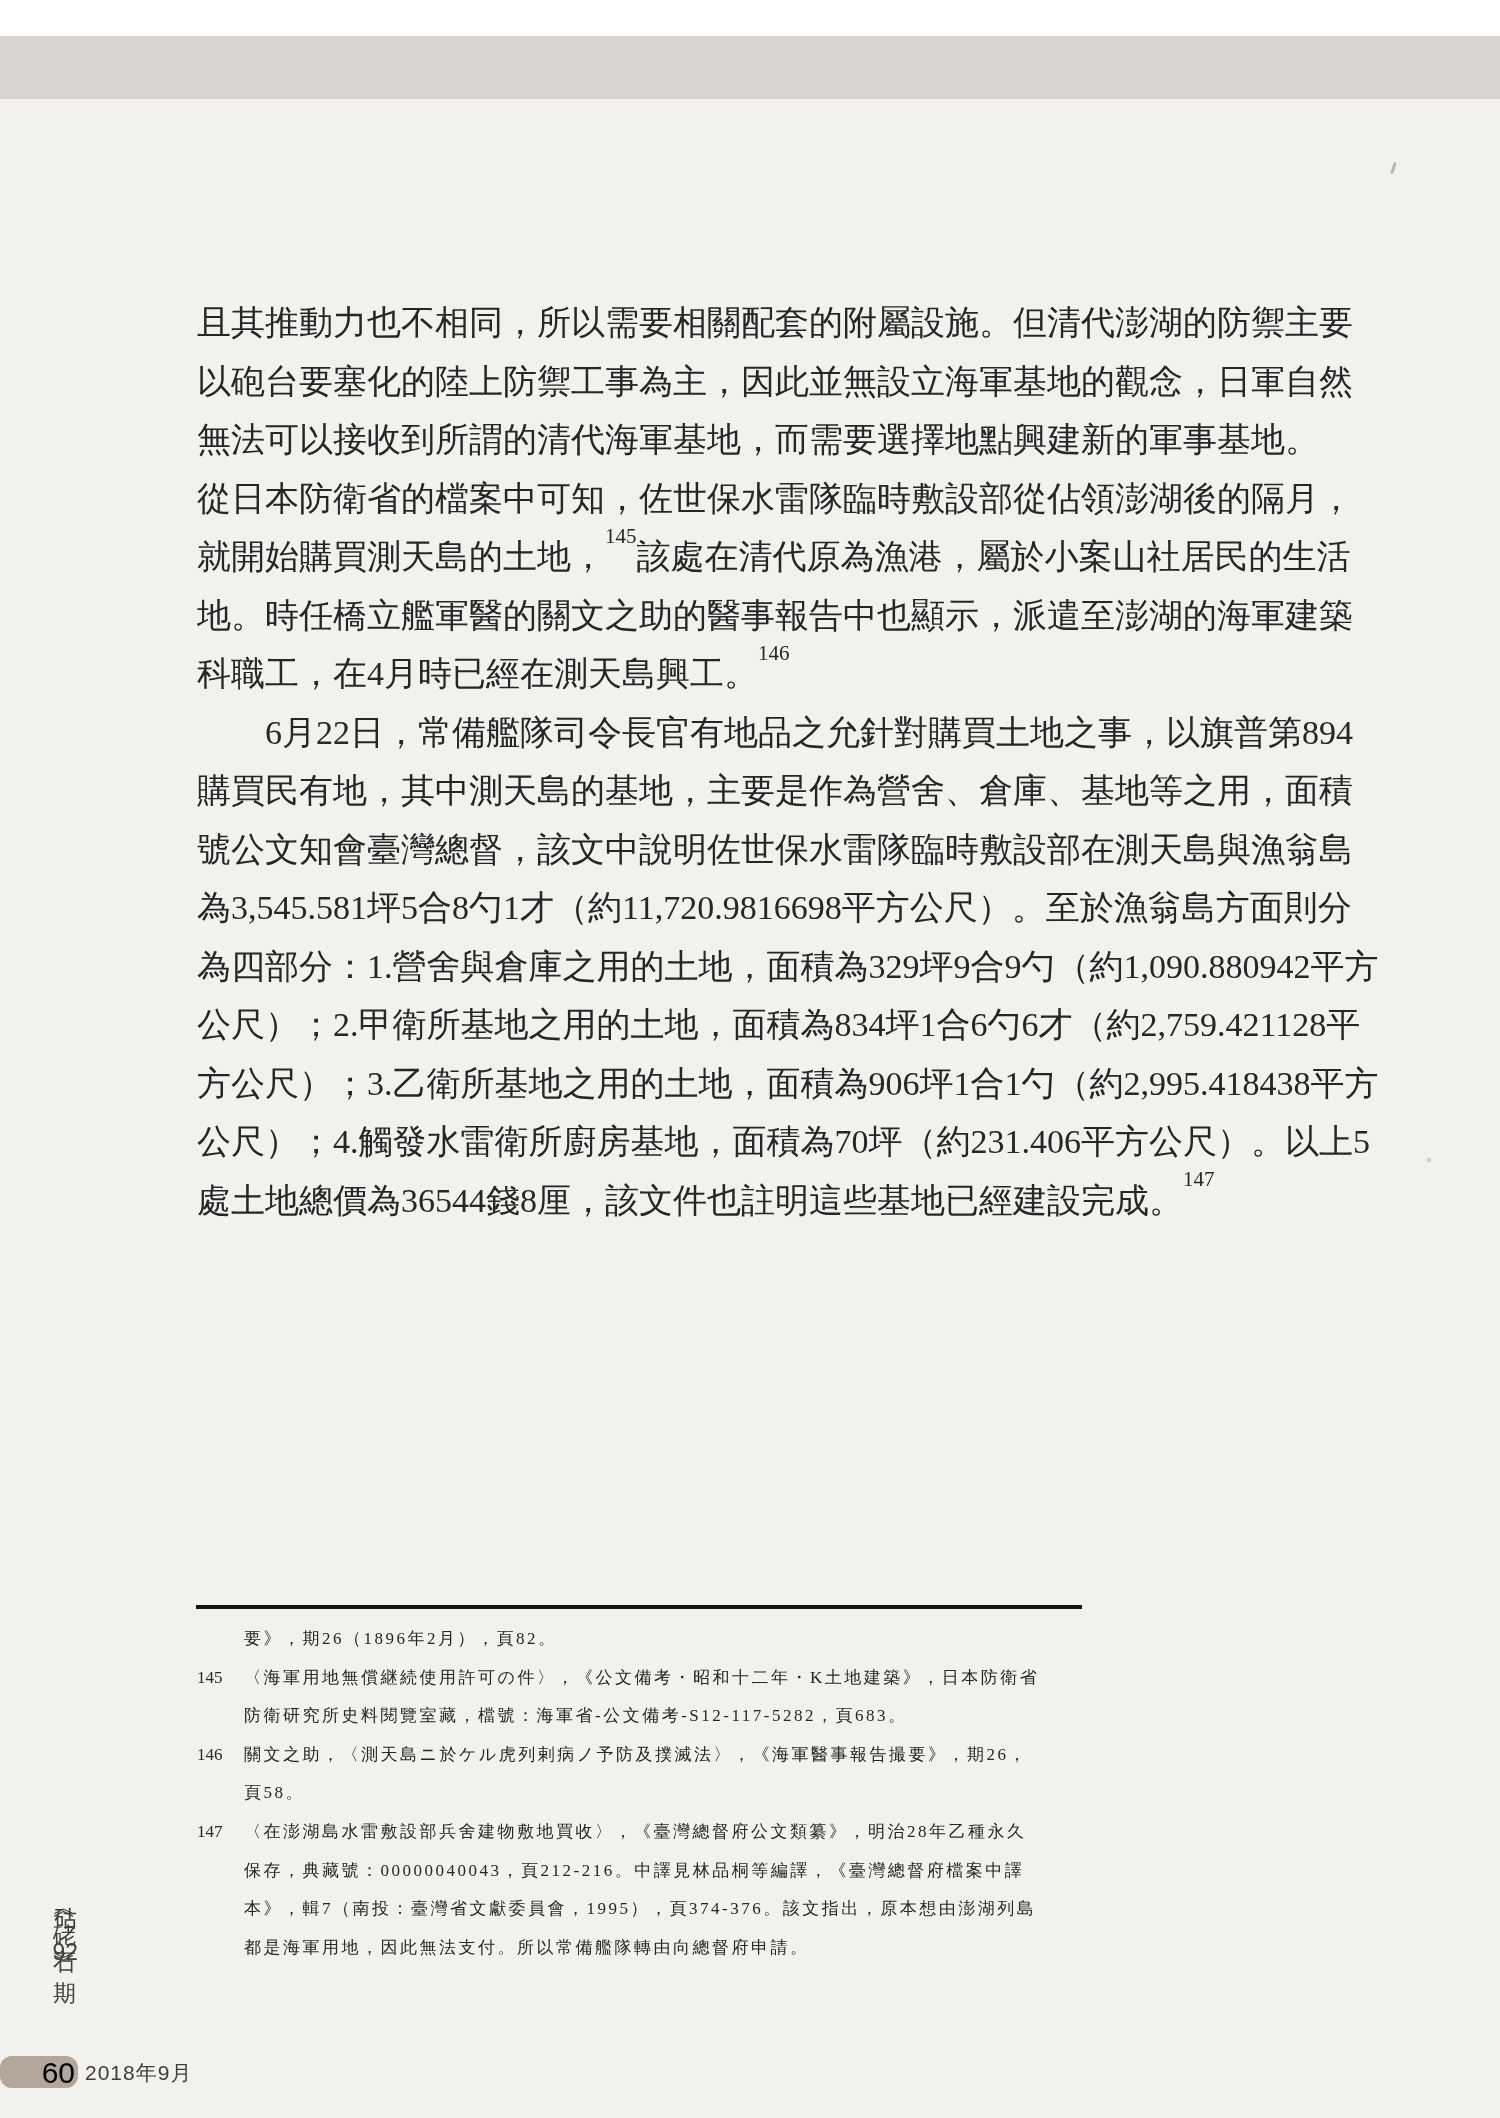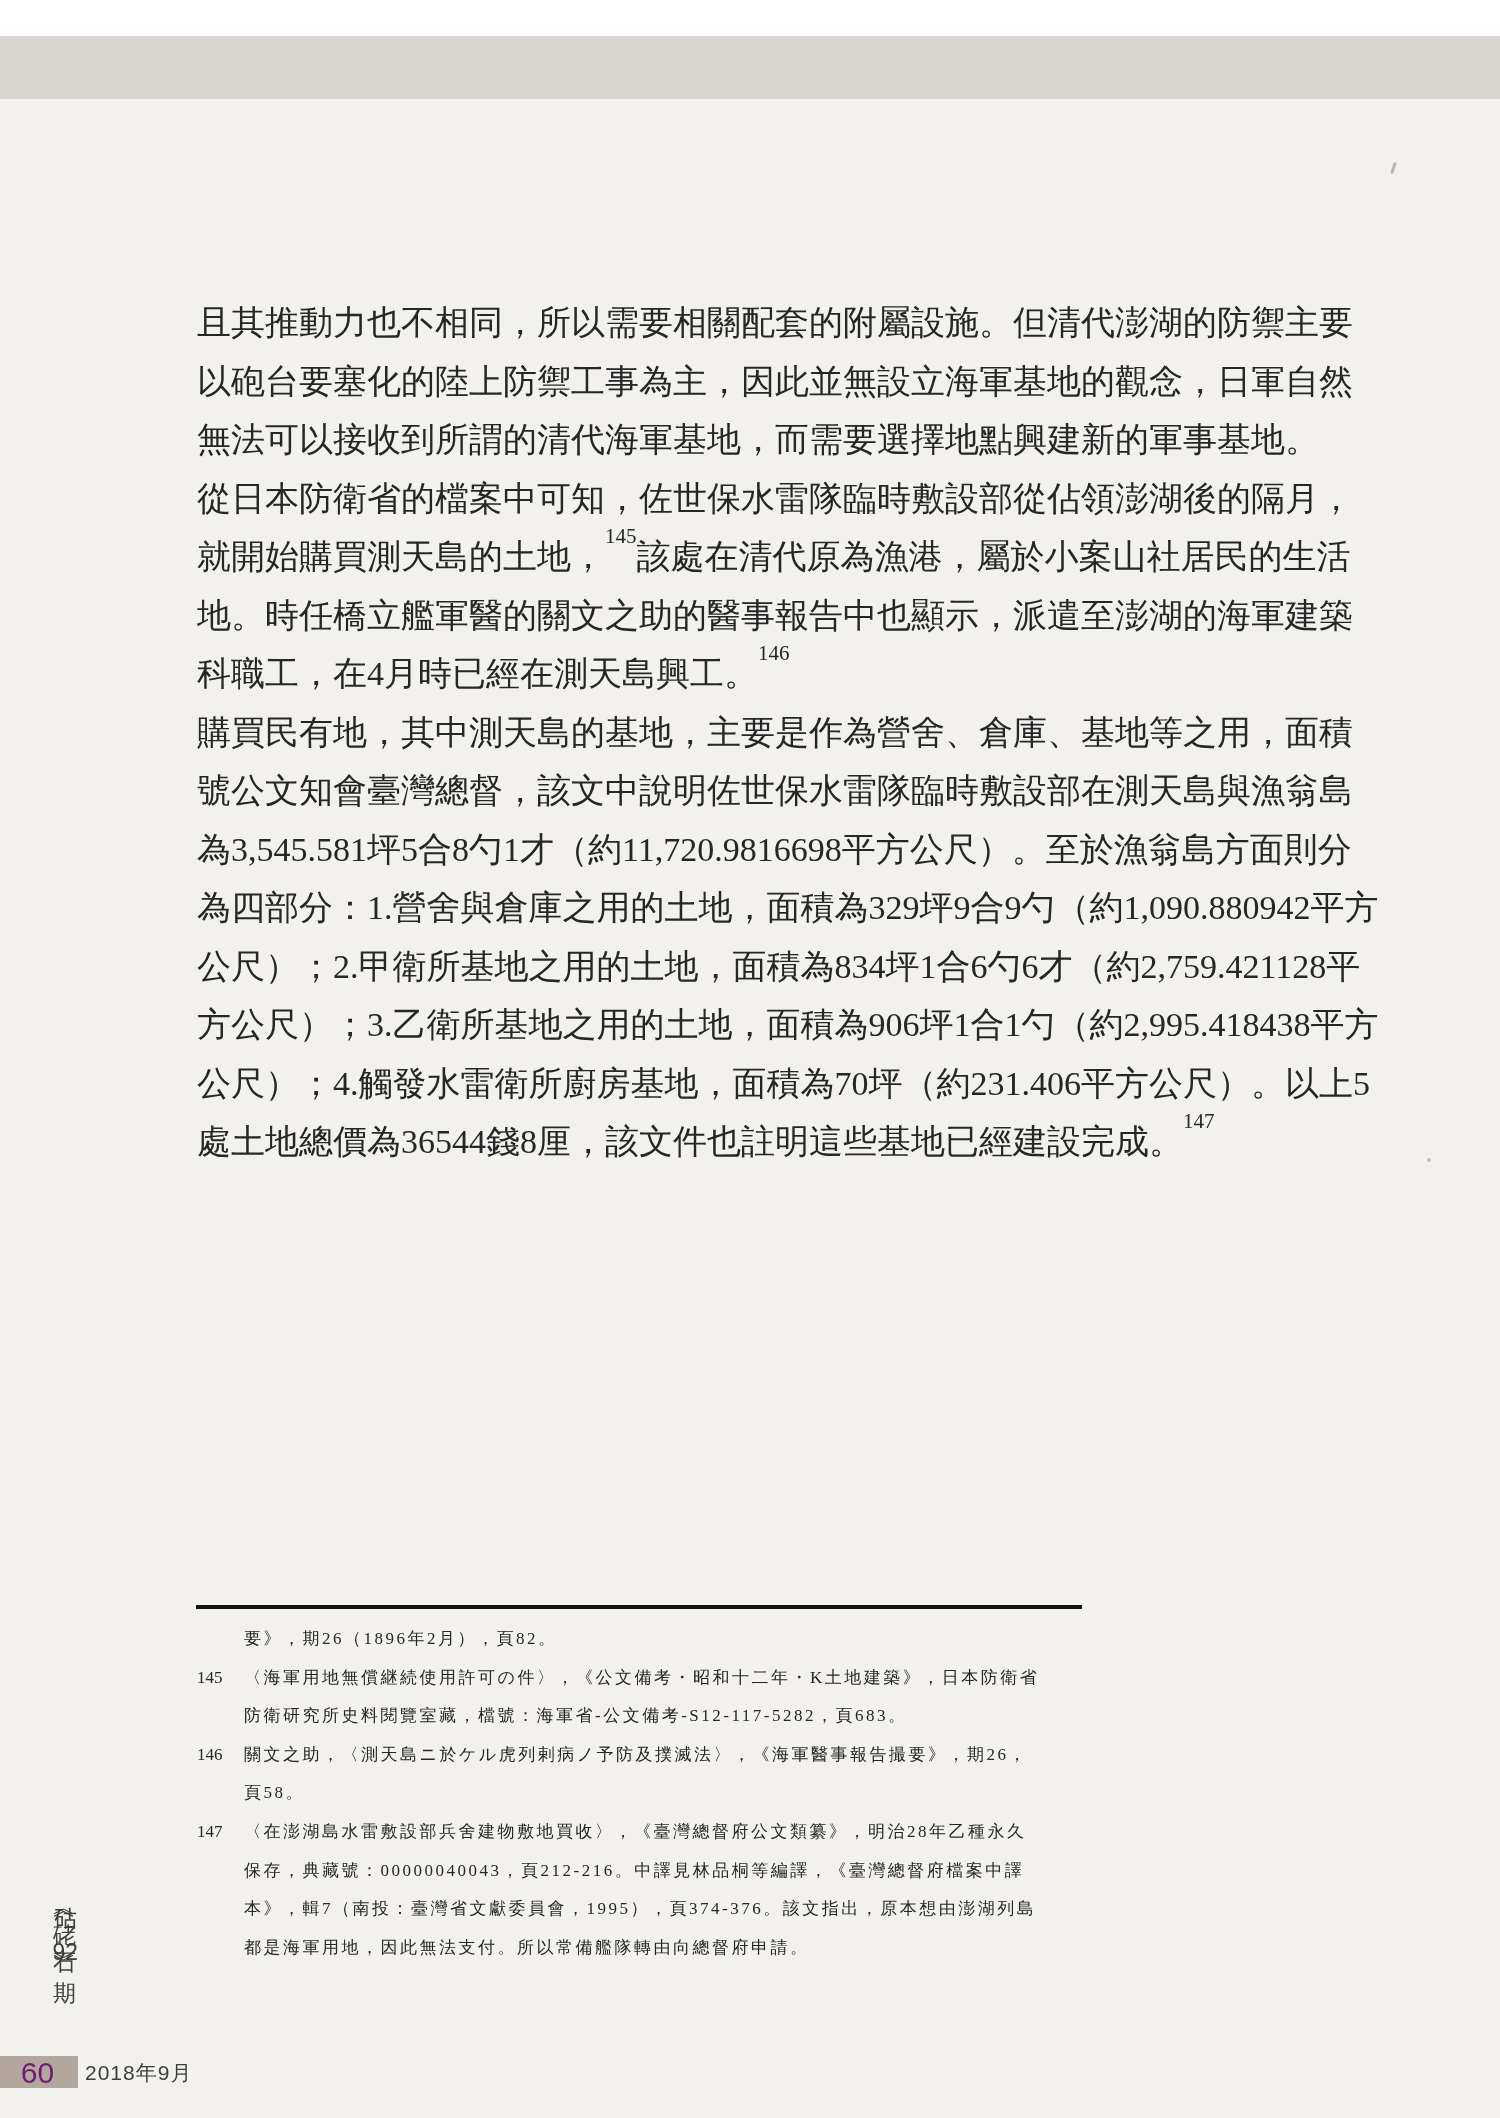--- a/index.html
+++ b/index.html
@@ -57,22 +57,22 @@
     font-family:"Liberation Sans","DejaVu Sans",sans-serif;
     font-size:23px;letter-spacing:3px;color:#3f3f3f;
     white-space:nowrap;
   }
   .journal-spine .tcy{text-combine-upright:all;letter-spacing:0;}
   
   .page-band{
     position:absolute;left:0;top:2020px;width:78px;height:32px;
     background:#b2a79a;
     font-family:"Liberation Sans","DejaVu Sans",sans-serif;
-    font-size:30px;line-height:33px;color:#701a75;
-    text-align:center;padding-right:3px;box-sizing:border-box;
+    font-size:30px;line-height:33px;color:#000000;
+    text-align:right;padding-right:3px;box-sizing:border-box;border-radius:12px;
   }
   .issue-date{
     position:absolute;left:85px;top:2020px;height:32px;line-height:33px;
     font-family:"Liberation Sans","DejaVu Sans",sans-serif;
     font-size:21px;letter-spacing:1px;color:#3d3d3d;
     white-space:nowrap;
   }
   
   .speckle-tick{
     position:absolute;left:1392px;top:126px;width:3px;height:12px;
@@ -94,20 +94,21 @@
       <div class="para">
         <div class="line first">且其推動力也不相同，所以需要相關配套的附屬設施。但清代澎湖的防禦主要</div>
         <div class="line">以砲台要塞化的陸上防禦工事為主，因此並無設立海軍基地的觀念，日軍自然</div>
         <div class="line">無法可以接收到所謂的清代海軍基地，而需要選擇地點興建新的軍事基地。</div>
         <div class="line">從日本防衛省的檔案中可知，佐世保水雷隊臨時敷設部從佔領澎湖後的隔月，</div>
         <div class="line">就開始購買測天島的土地，<sup class="fn-ref">145</sup>該處在清代原為漁港，屬於小案山社居民的生活</div>
         <div class="line">地。時任橋立艦軍醫的關文之助的醫事報告中也顯示，派遣至澎湖的海軍建築</div>
         <div class="line">科職工，在4月時已經在測天島興工。<sup class="fn-ref">146</sup></div>
       </div>
       <div class="para indent">
+        <div class="line first">6月22日，常備艦隊司令長官有地品之允針對購買土地之事，以旗普第894</div>
         <div class="line">購買民有地，其中測天島的基地，主要是作為營舍、倉庫、基地等之用，面積</div>
         <div class="line">號公文知會臺灣總督，該文中說明佐世保水雷隊臨時敷設部在測天島與漁翁島</div>
         <div class="line">為3,545.581坪5合8勺1才（約11,720.9816698平方公尺）。至於漁翁島方面則分</div>
         <div class="line">為四部分：1.營舍與倉庫之用的土地，面積為329坪9合9勺（約1,090.880942平方</div>
         <div class="line">公尺）；2.甲衛所基地之用的土地，面積為834坪1合6勺6才（約2,759.421128平</div>
         <div class="line">方公尺）；3.乙衛所基地之用的土地，面積為906坪1合1勺（約2,995.418438平方</div>
         <div class="line">公尺）；4.觸發水雷衛所廚房基地，面積為70坪（約231.406平方公尺）。以上5</div>
         <div class="line">處土地總價為36544錢8厘，該文件也註明這些基地已經建設完成。<sup class="fn-ref">147</sup></div>
       </div>
     </main>

